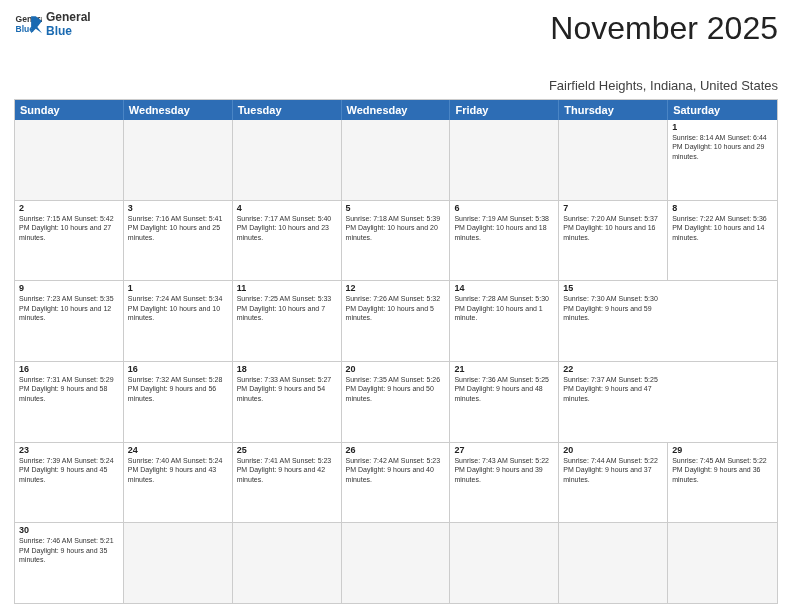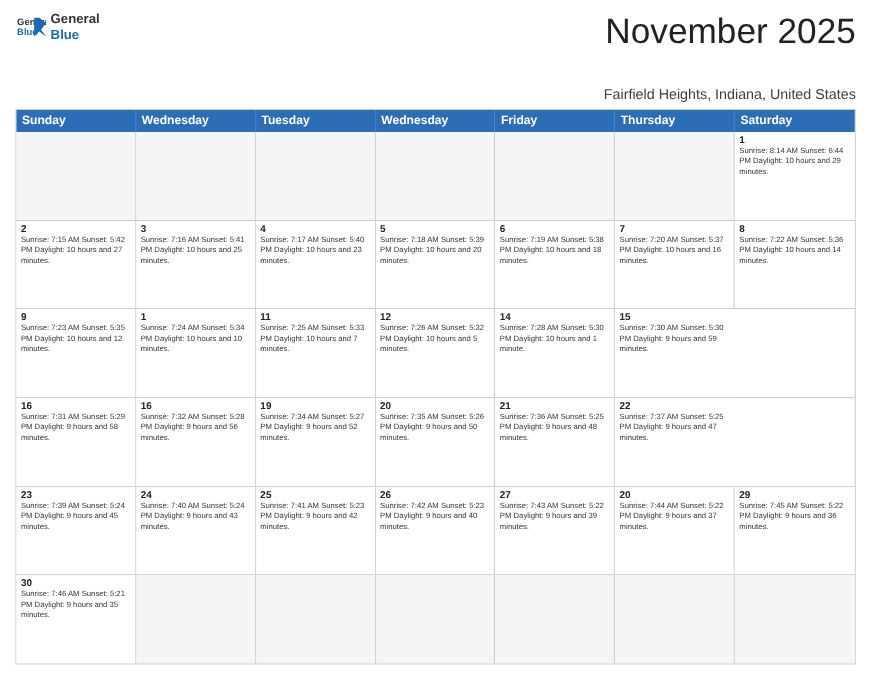--- a/index.html
+++ b/index.html
@@ -254,25 +254,25 @@
 and 58 minutes.</div>
           </div>
           <div class="day-cell">
             <span class="day-number">16</span>
             <div class="day-info">Sunrise: 7:32 AM
 Sunset: 5:28 PM
 Daylight: 9 hours
 and 56 minutes.</div>
           </div>
           <div class="day-cell">
-            <span class="day-number">19</span>
-            <div class="day-info">Sunrise: 7:34 AM
+            <span class="day-number">18</span>
+            <div class="day-info">Sunrise: 7:33 AM
 Sunset: 5:27 PM
 Daylight: 9 hours
-and 52 minutes.</div>
+and 54 minutes.</div>
           </div>
           <div class="day-cell">
             <span class="day-number">20</span>
             <div class="day-info">Sunrise: 7:35 AM
 Sunset: 5:26 PM
 Daylight: 9 hours
 and 50 minutes.</div>
           </div>
           <div class="day-cell">
             <span class="day-number">21</span>

